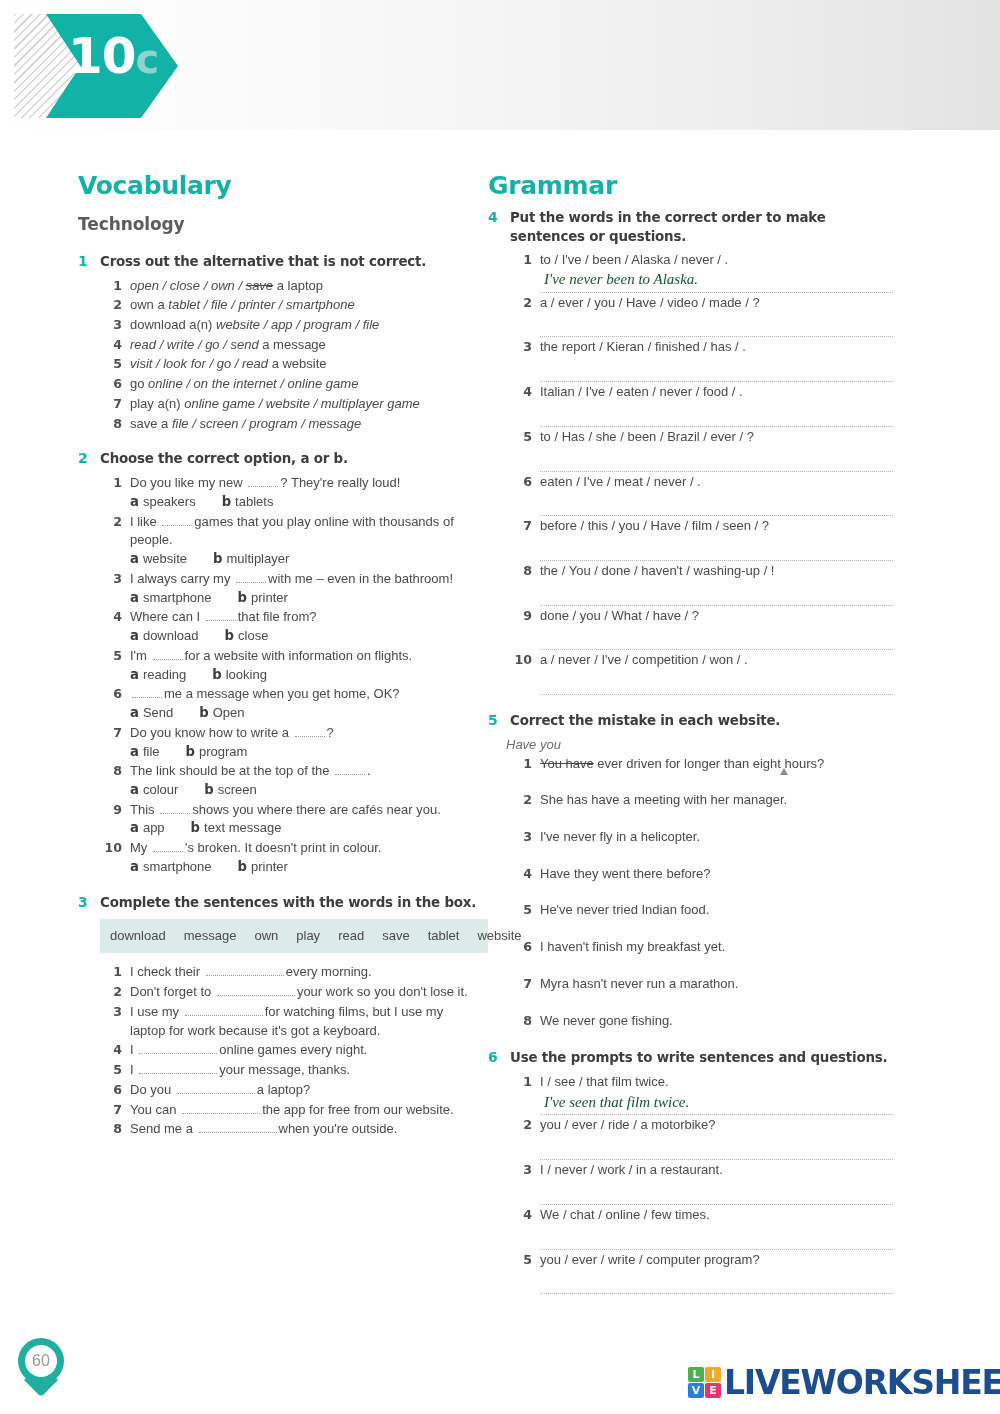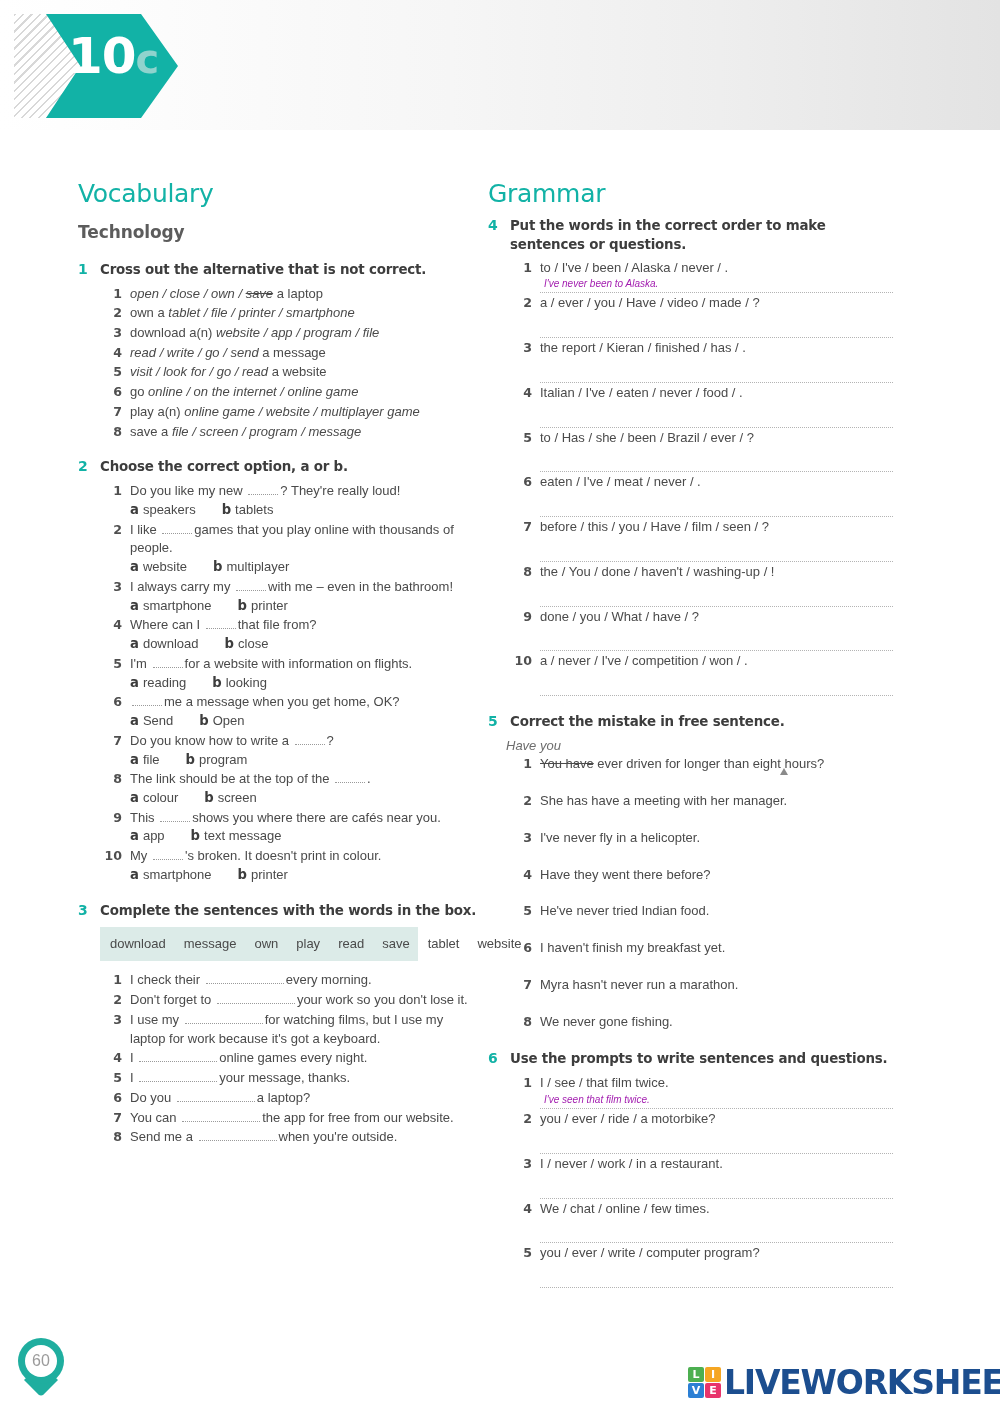--- a/index.html
+++ b/index.html
@@ -55,25 +55,25 @@
   .col {
     position: absolute;
     top: 168px;
     font-size: 13.2px;
     line-height: 1.42;
   }
   .col-left  { left: 78px;  width: 400px; }
   .col-right { left: 488px; width: 405px; }
 
   h2.section-title {
-    margin: 8px 0 4px 0;
+    margin: 0 0 4px 0;
     color: #12b2a6;
     font-family: "DejaVu Sans", sans-serif;
     font-size: 25px;
-    font-weight: normal;
+    font-weight: bold;
     letter-spacing: -0.3px;
   }
   h3.section-sub {
     margin: 8px 0 16px 0;
     color: #5c5c5c;
     font-family: "DejaVu Sans", sans-serif;
     font-size: 17px;
     font-weight: bold;
     letter-spacing: -0.1px;
   }
@@ -137,41 +137,42 @@
     margin: 0 2px;
   }
   .gap-s { width: 30px; }
   .gap-m { width: 78px; }
 
   
   .wordbox {
     background: #dcebe8;
     margin: 6px 0 10px 22px;
     padding: 8px 10px 8px 10px;
-    width: 318px;
+    width: 388px;
     box-sizing: border-box;
     color: #4a4a4a;
     font-size: 13px;
     line-height: 1.45;
   }
   .wordbox span { margin-right: 18px; }
 
   
   .ansline {
     border-bottom: 1px dotted #b4b4b4;
     height: 20px;
     margin-top: 4px;
   }
   .ansfilled {
     border-bottom: 1px dotted #b4b4b4;
     font-style: italic;
-    color: #a21caf;
-    font-size: 10px;
+    color: #14532d;
+    font-size: 15px;
     padding-left: 4px;
     padding-bottom: 1px;
+    font-family: Liberation Serif, serif;
   }
   .correction-above {
     font-style: italic;
     color: #6d6d6d;
     font-size: 13px;
     margin-left: 18px;
   }
   .caret {
     display: inline-block;
     width: 0; height: 0;
@@ -477,21 +478,21 @@
         <li class="item">
           <span class="n">10</span>
           <span class="body"><span class="txt">a / never / I've / competition / won / .</span><div class="ansline"></div></span>
         </li>
       </ol>
   </div>
 
   <div class="exercise">
     <div class="ex-head">
       <div class="ex-num">5</div>
-      <div class="ex-title">Correct the mistake in free sentence.</div>
+      <div class="ex-title">Correct the mistake in each website.</div>
     </div>
     <div class="correction-above">Have you</div>
     <ol class="items" id="ex5-list">
         <li class="item" style="margin-bottom: 18px;">
           <span class="n">1</span>
           <span class="body"><span class="txt strike">You have</span><span class="txt"> ever driven for longer than eight hours?</span><span class="caret"></span></span>
         </li>
         <li class="item" style="margin-bottom: 18px;">
           <span class="n">2</span>
           <span class="body"><span class="txt">She has have a meeting with her manager.</span></span>

